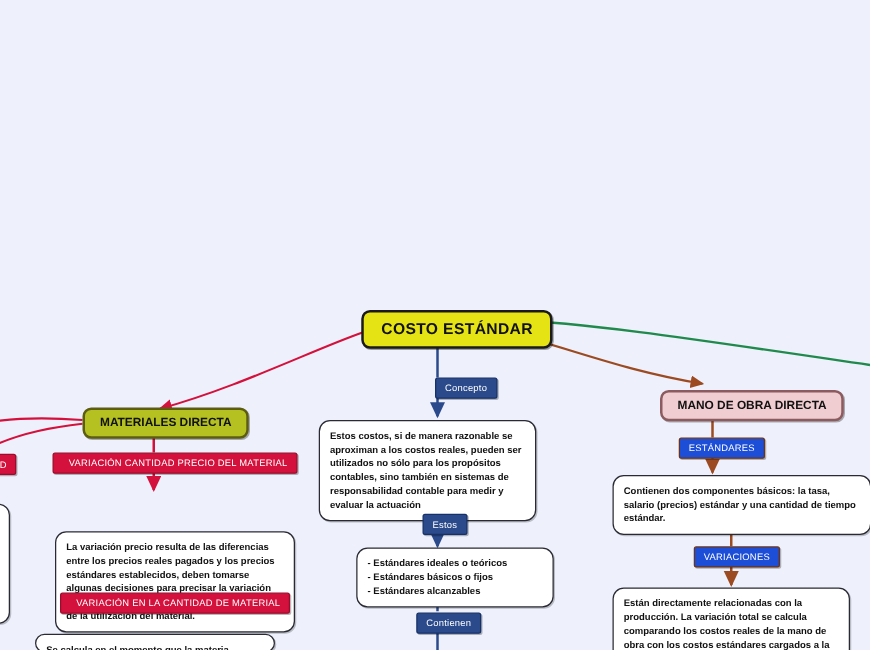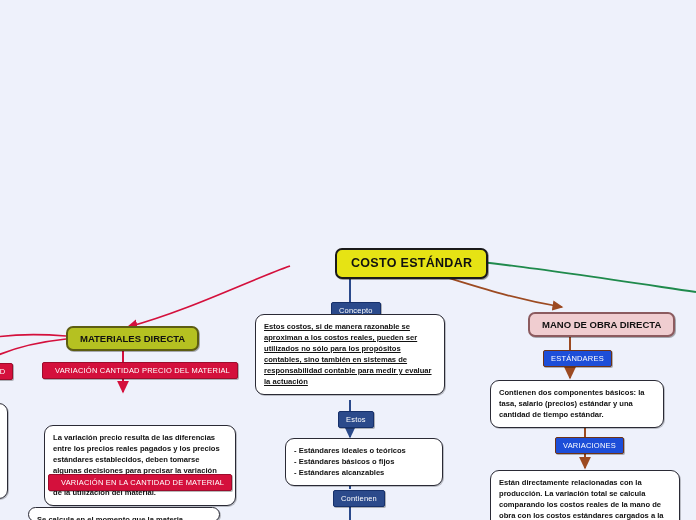--- a/index.html
+++ b/index.html
@@ -115,25 +115,25 @@
     <path d="M123,377 L123,392" fill="none" stroke="#d4103c" stroke-width="2" marker-end="url(#ar-red)"></path>
     <path d="M123,458 L123,473" fill="none" stroke="#d4103c" stroke-width="2"></path>
     <path d="M123,489 L123,504" fill="none" stroke="#d4103c" stroke-width="2" marker-end="url(#ar-red)"></path>
 
     <path d="M570,333 L570,350" fill="none" stroke="#9c4a21" stroke-width="2"></path>
     <path d="M570,364 L570,378" fill="none" stroke="#9c4a21" stroke-width="2" marker-end="url(#ar-orange)"></path>
     <path d="M585,421 L585,437" fill="none" stroke="#9c4a21" stroke-width="2"></path>
     <path d="M585,452 L585,468" fill="none" stroke="#9c4a21" stroke-width="2" marker-end="url(#ar-orange)"></path>
   </svg>
 
-  <div class="node root" style="left:289px;top:248px;margin-left:46px;">COSTO ESTÁNDAR</div>
+  <div class="node root" style="left:289px;top:248px;">COSTO ESTÁNDAR</div>
 
-  <div class="node tag blue" style="left:331px;top:302px;">Concepto</div>
+  <div class="node tag blue" style="left:348px;top:302px;">Concepto</div>
 
-  <div class="node txtbox" style="left:255px;top:314px;width:190px;text-decoration:underline;">Estos costos, si de manera razonable se aproximan a los costos reales, pueden ser utilizados no sólo para los propósitos contables, sino también en sistemas de responsabilidad contable para medir y evaluar la actuación</div>
+  <div class="node txtbox" style="left:255px;top:336px;width:174px;">Estos costos, si de manera razonable se aproximan a los costos reales, pueden ser utilizados no sólo para los propósitos contables, sino también en sistemas de responsabilidad contable para medir y evaluar la actuación</div>
 
   <div class="node tag blue" style="left:338px;top:411px;">Estos</div>
 
   <div class="node txtbox" style="left:285px;top:438px;width:158px;">
     <div class="li">- Estándares ideales o teóricos</div>
     <div class="li">- Estándares básicos o fijos</div>
     <div class="li">- Estándares alcanzables</div>
   </div>
 
   <div class="node tag blue" style="left:333px;top:490px;">Contienen</div>
@@ -149,19 +149,19 @@
   <div class="node tag red" style="left:48px;top:474px;">VARIACIÓN EN LA CANTIDAD DE MATERIAL</div>
 
   <div class="node txtbox clipped" style="left:28px;top:507px;width:192px;height:13px;">Se calcula en el momento que la materia</div>
 
   <div class="node txtbox clipped" style="left:-22px;top:403px;width:30px;height:96px;"></div>
 
   <div class="node branch pink" style="left:505px;top:312px;margin-left:23px;">MANO DE OBRA DIRECTA</div>
 
   <div class="node tag orange" style="left:543px;top:350px;">ESTÁNDARES</div>
 
-  <div class="node txtbox" style="left:490px;top:380px;width:174px;">Contienen dos componentes básicos: la tasa, salario (precios) estándar y una cantidad de tiempo estándar.</div>
+  <div class="node txtbox" style="left:490px;top:380px;width:207px;">Contienen dos componentes básicos: la tasa, salario (precios) estándar y una cantidad de tiempo estándar.</div>
 
   <div class="node tag orange" style="left:555px;top:437px;">VARIACIONES</div>
 
   <div class="node txtbox" style="left:490px;top:470px;width:190px;">Están directamente relacionadas con la producción. La variación total se calcula comparando los costos reales de la mano de obra con los costos estándares cargados a la producción.</div>
 
 </div>
 
 </body></html>

